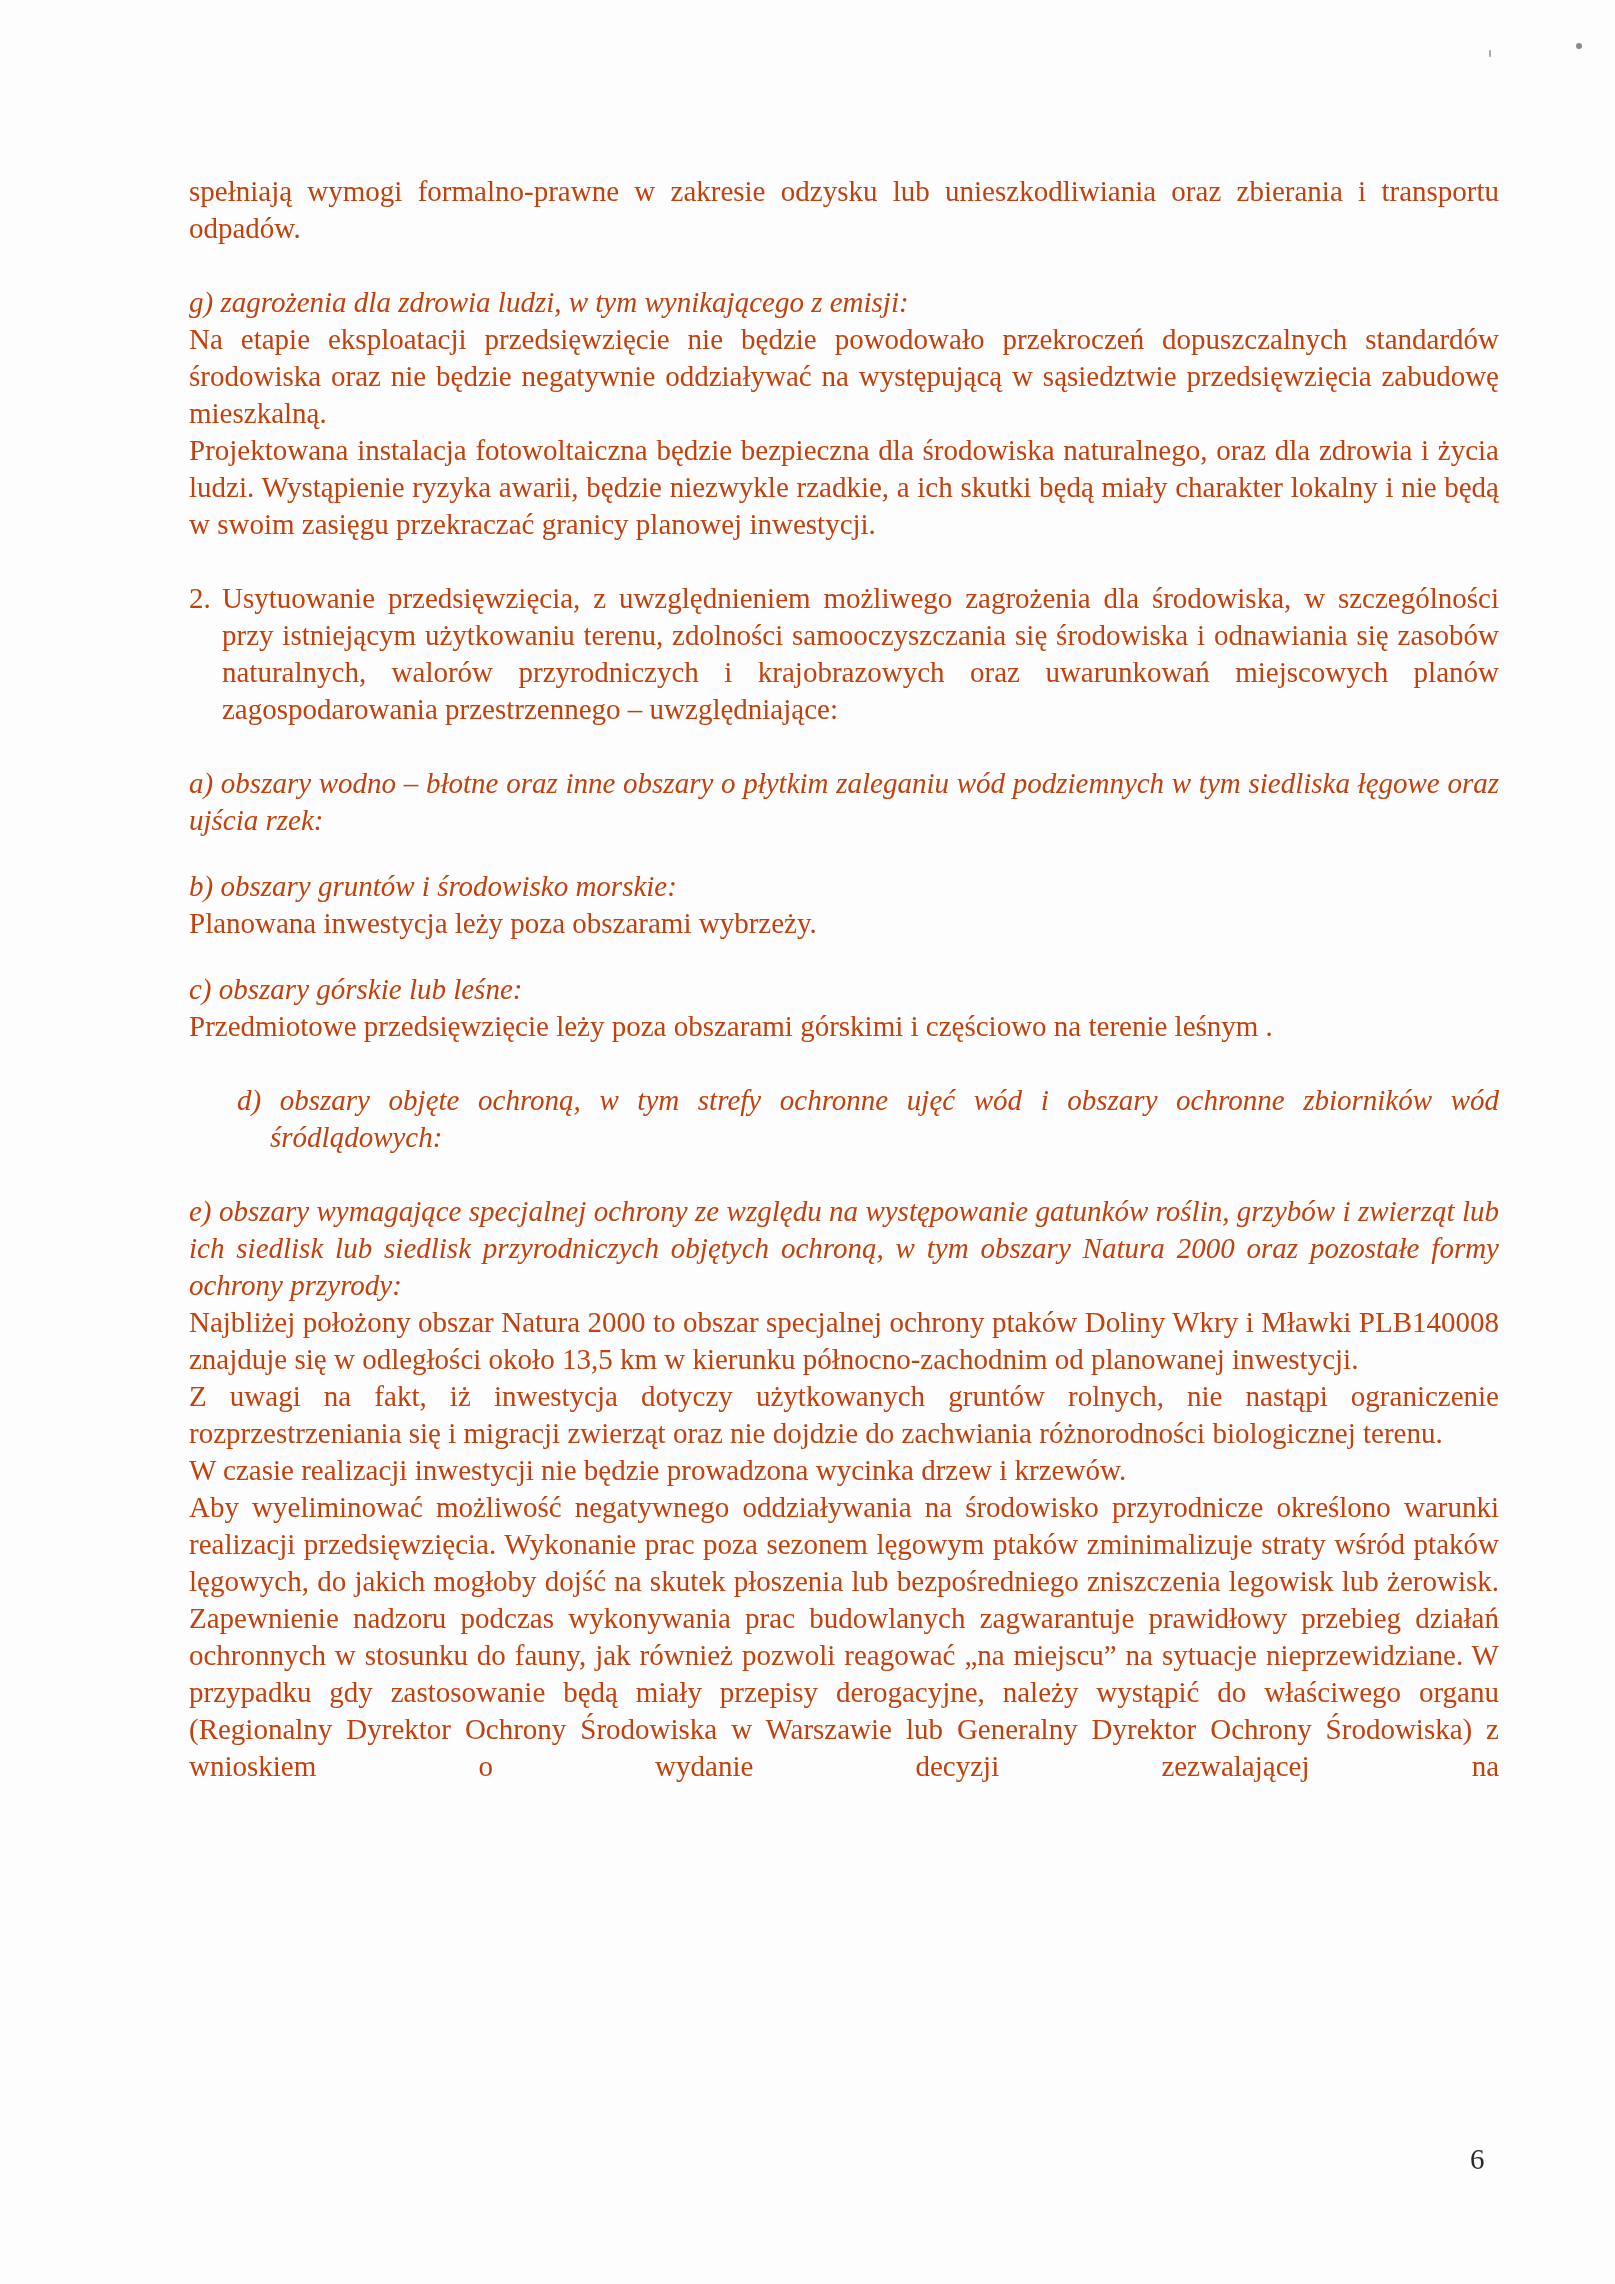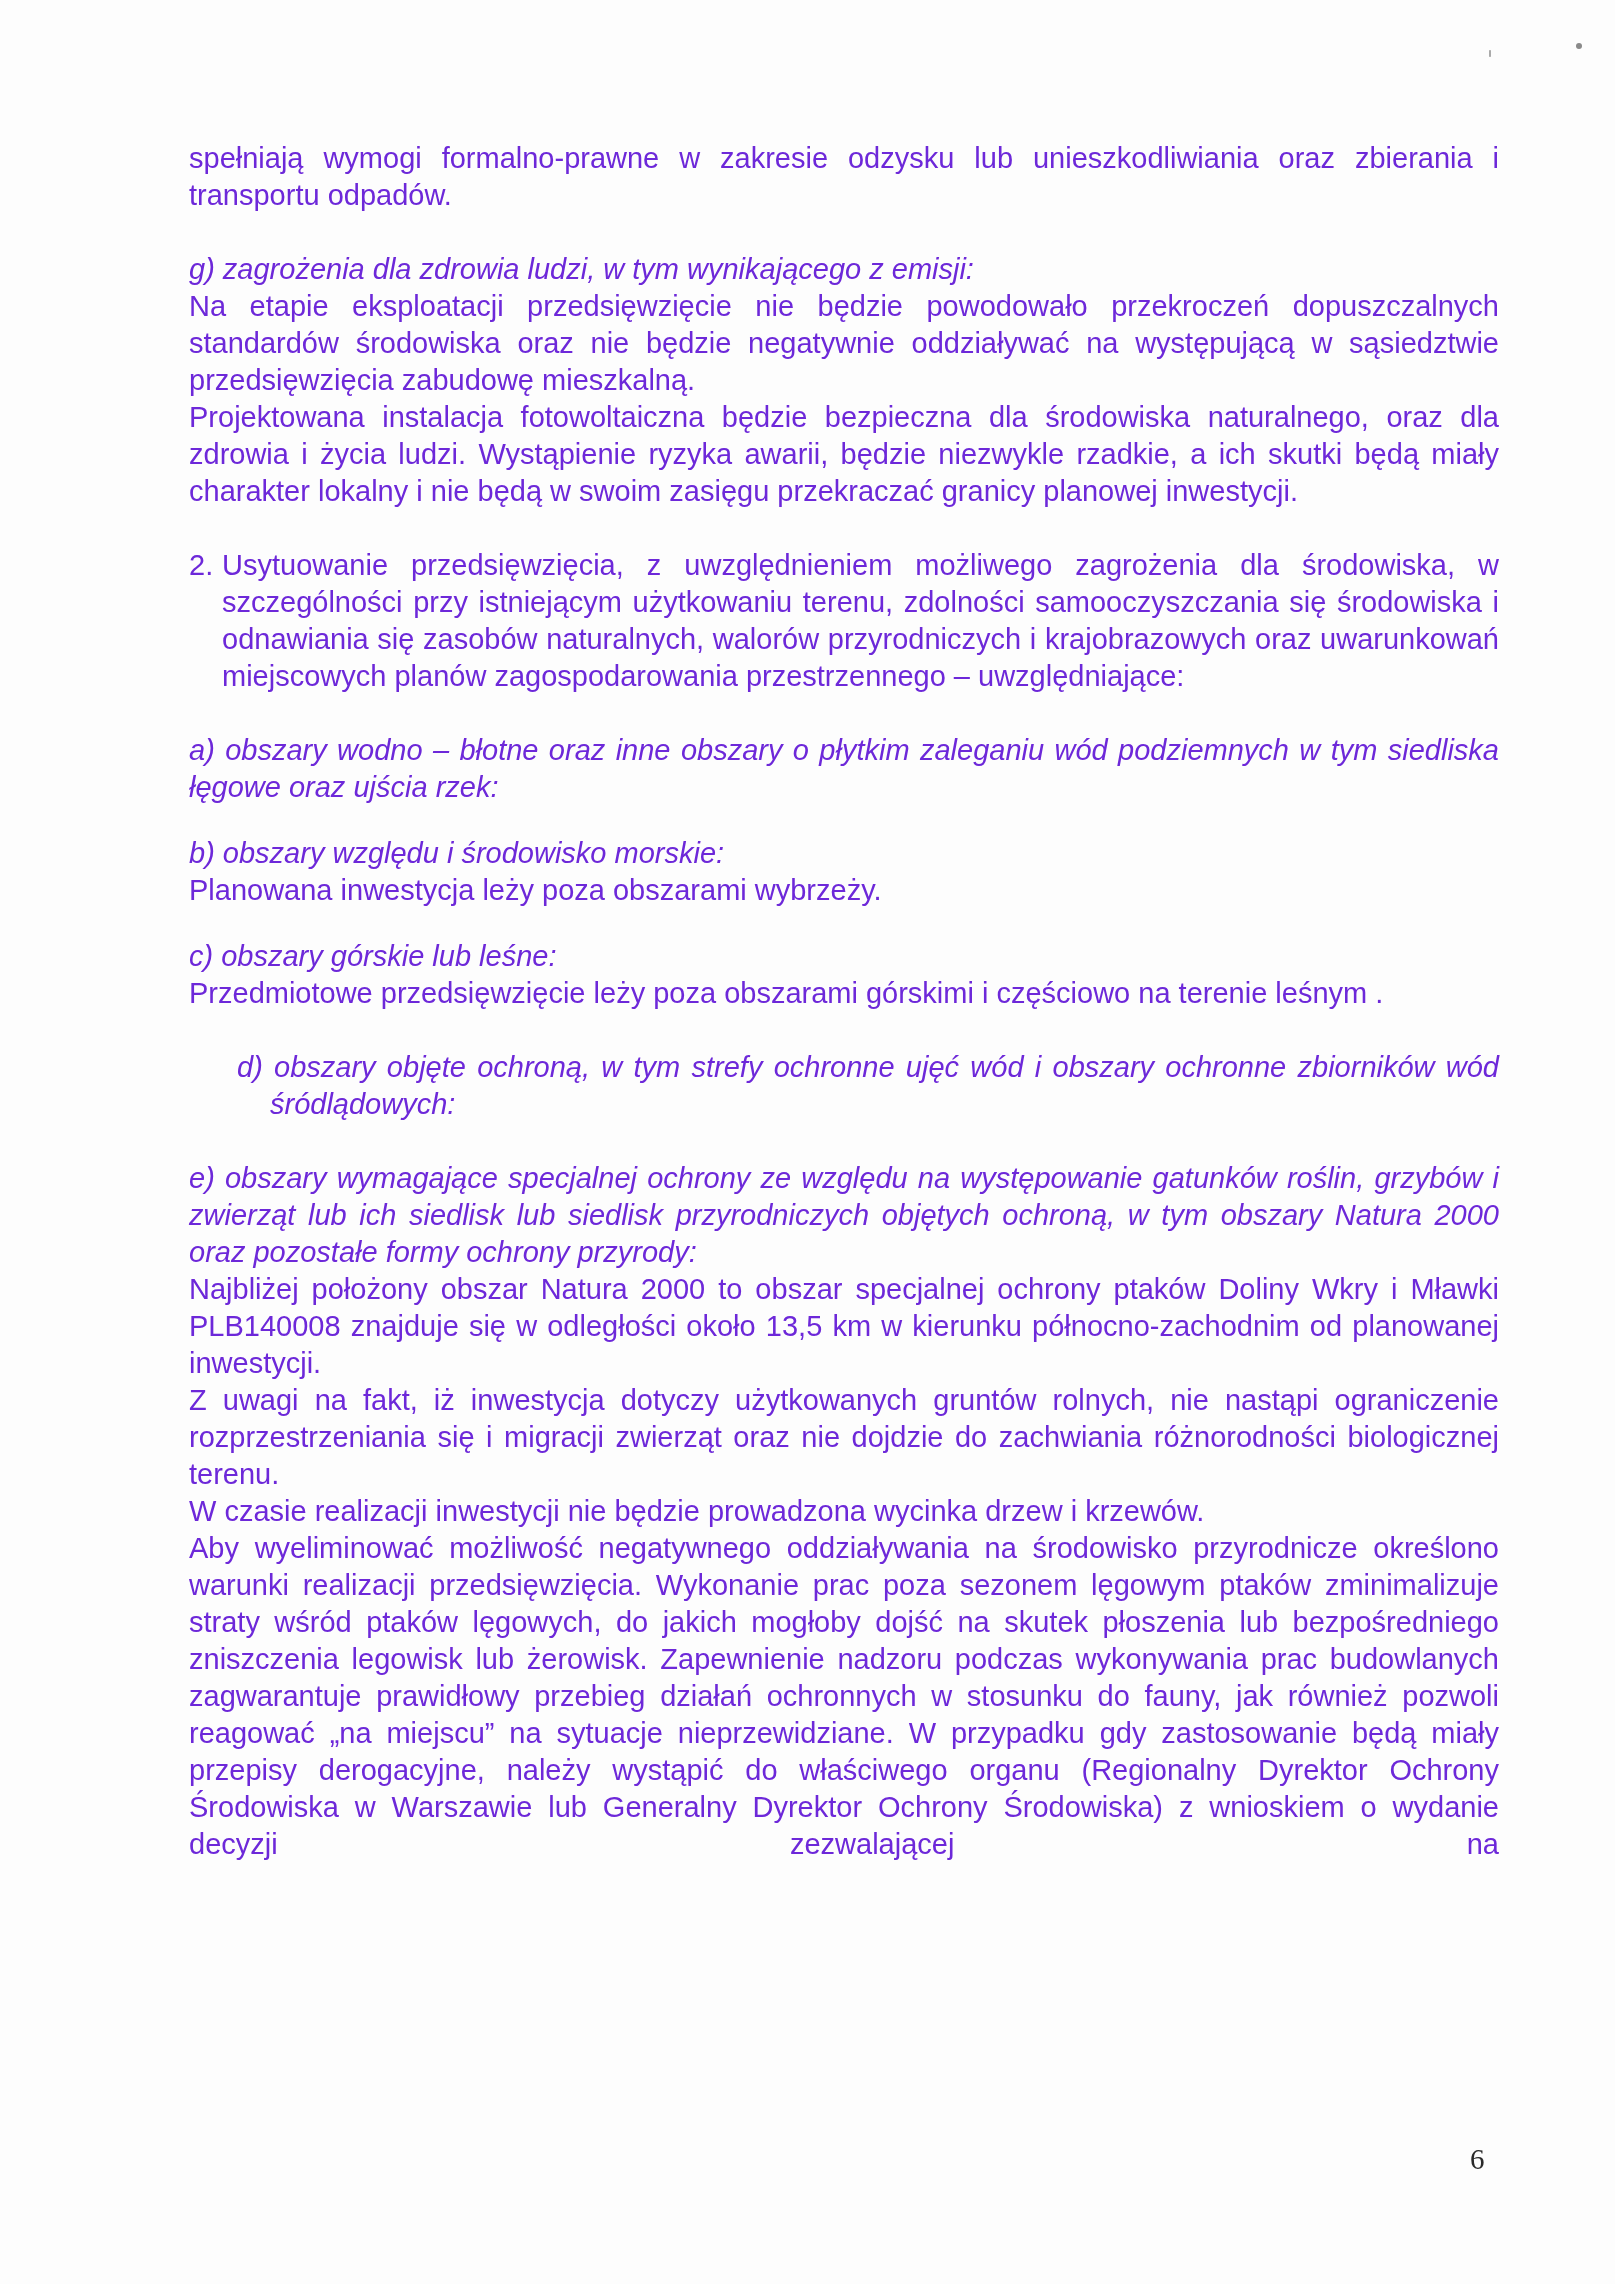--- a/index.html
+++ b/index.html
@@ -2,23 +2,23 @@
 <html style="font-size:10.4px"><head>
 <meta charset="utf-8">
 <style>
   html, body { margin: 0; padding: 0; background: #ffffff; }
   body { width: 1616px; height: 2284px; position: relative; overflow: hidden; }
   .page {
     position: absolute; left: 0; top: 0; width: 1616px; height: 2284px;
     background: #fdfdfd;
   }
   .content {
-    position: absolute; left: 189px; top: 140px; width: 1310px;
-    font-family: Liberation Sans, sans-serif;
-    font-size: 29px; line-height: 37px; color: #6d28d9;
+    position: absolute; left: 189px; top: 173px; width: 1310px;
+    font-family: Liberation Serif, serif;
+    font-size: 29px; line-height: 37px; color: #c2410c;
     text-align: justify;
   }
   .content p { margin: 0; }
   .content .it { font-style: italic; }
   .gap-l { margin-top: 37px !important; }
   .gap-m { margin-top: 29px !important; }
   .num-item { padding-left: 33px; text-indent: -33px; }
   .num-item .num { display: inline-block; width: 33px; text-indent: 0; }
   .hang { padding-left: 33px; text-indent: -33px; }
   .last-left { text-align-last: left; }
@@ -41,21 +41,21 @@
     <p class="last-left">spełniają wymogi formalno-prawne w zakresie odzysku lub unieszkodliwiania oraz zbierania i transportu odpadów.</p>
 
     <p class="it last-left gap-l">g) zagrożenia dla zdrowia ludzi, w tym wynikającego z emisji:</p>
     <p class="last-left">Na etapie eksploatacji przedsięwzięcie nie będzie powodowało przekroczeń dopuszczalnych standardów środowiska oraz nie będzie negatywnie oddziaływać na występującą w sąsiedztwie przedsięwzięcia zabudowę mieszkalną.</p>
     <p class="last-left">Projektowana instalacja fotowoltaiczna będzie bezpieczna dla środowiska naturalnego, oraz dla zdrowia i życia ludzi. Wystąpienie ryzyka awarii, będzie niezwykle rzadkie, a ich skutki będą miały charakter lokalny i nie będą w swoim zasięgu przekraczać granicy planowej inwestycji.</p>
 
     <p class="num-item last-left gap-l"><span class="num">2.</span><span>Usytuowanie przedsięwzięcia, z uwzględnieniem możliwego zagrożenia dla środowiska, w szczególności przy istniejącym użytkowaniu terenu, zdolności samooczyszczania się środowiska i odnawiania się zasobów naturalnych, walorów przyrodniczych i krajobrazowych oraz uwarunkowań miejscowych planów zagospodarowania przestrzennego – uwzględniające:</span></p>
 
     <p class="it last-left gap-l">a) obszary wodno – błotne oraz inne obszary o płytkim zaleganiu wód podziemnych w tym siedliska łęgowe oraz ujścia rzek:</p>
 
-    <p class="it last-left gap-m">b) obszary względu i środowisko morskie:</p>
+    <p class="it last-left gap-m">b) obszary gruntów i środowisko morskie:</p>
     <p class="last-left">Planowana inwestycja leży poza obszarami wybrzeży.</p>
 
     <p class="it last-left gap-m">c) obszary górskie lub leśne:</p>
     <p class="last-left">Przedmiotowe przedsięwzięcie leży poza obszarami górskimi i częściowo na terenie leśnym .</p>
 
     <p class="it hang last-left gap-l" style="padding-left:33px;text-indent:-33px;margin-left:48px;">d) obszary objęte ochroną, w tym strefy ochronne ujęć wód i obszary ochronne zbiorników wód śródlądowych:</p>
 
     <p class="it last-left gap-l">e) obszary wymagające specjalnej ochrony ze względu na występowanie gatunków roślin, grzybów i zwierząt lub ich siedlisk lub siedlisk przyrodniczych objętych ochroną, w tym obszary Natura 2000 oraz pozostałe formy ochrony przyrody:</p>
     <p class="last-left">Najbliżej położony obszar Natura 2000 to obszar specjalnej ochrony ptaków Doliny Wkry i Mławki PLB140008 znajduje się w odległości około 13,5 km w kierunku północno-zachodnim od planowanej inwestycji.</p>
     <p class="last-left">Z uwagi na fakt, iż inwestycja dotyczy użytkowanych gruntów rolnych, nie nastąpi ograniczenie rozprzestrzeniania się i migracji zwierząt oraz nie dojdzie do zachwiania różnorodności biologicznej terenu.</p>

